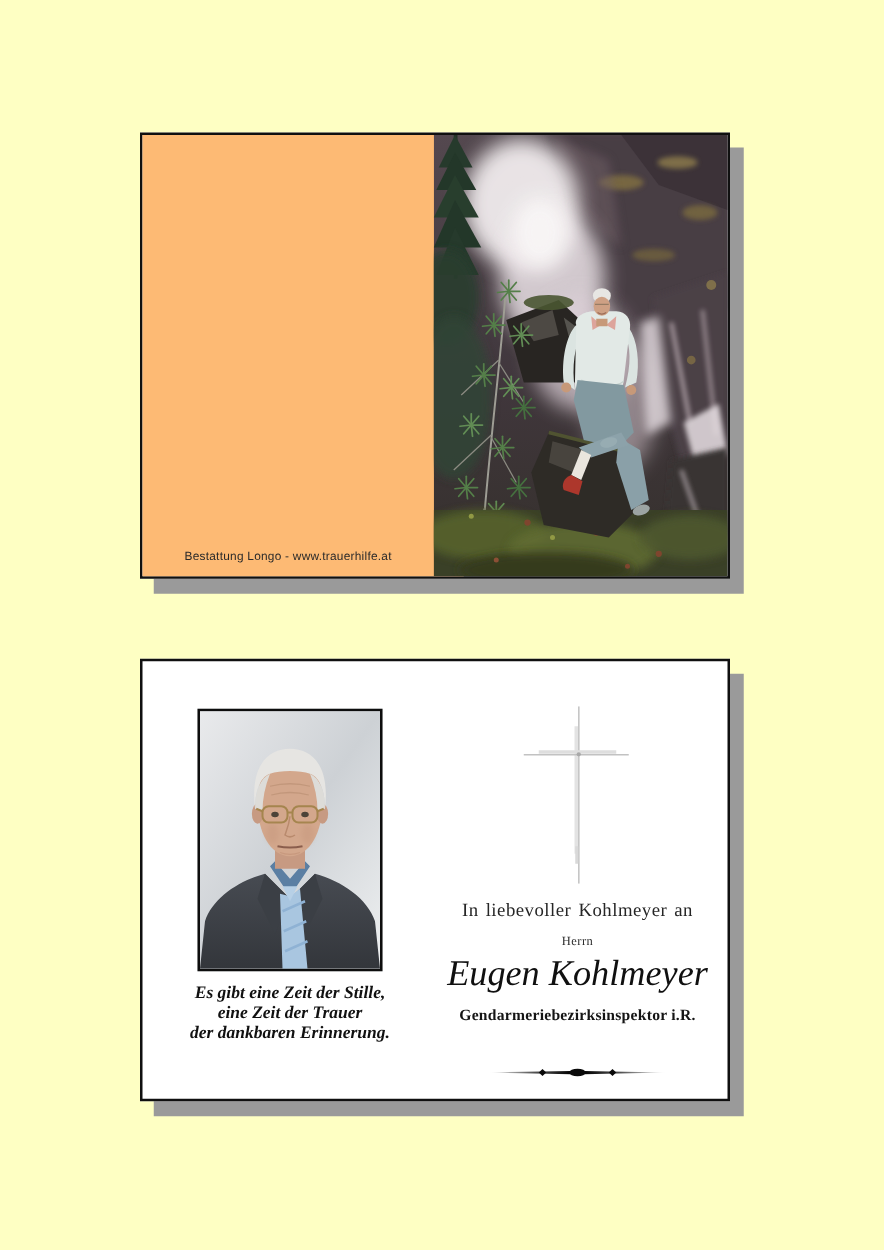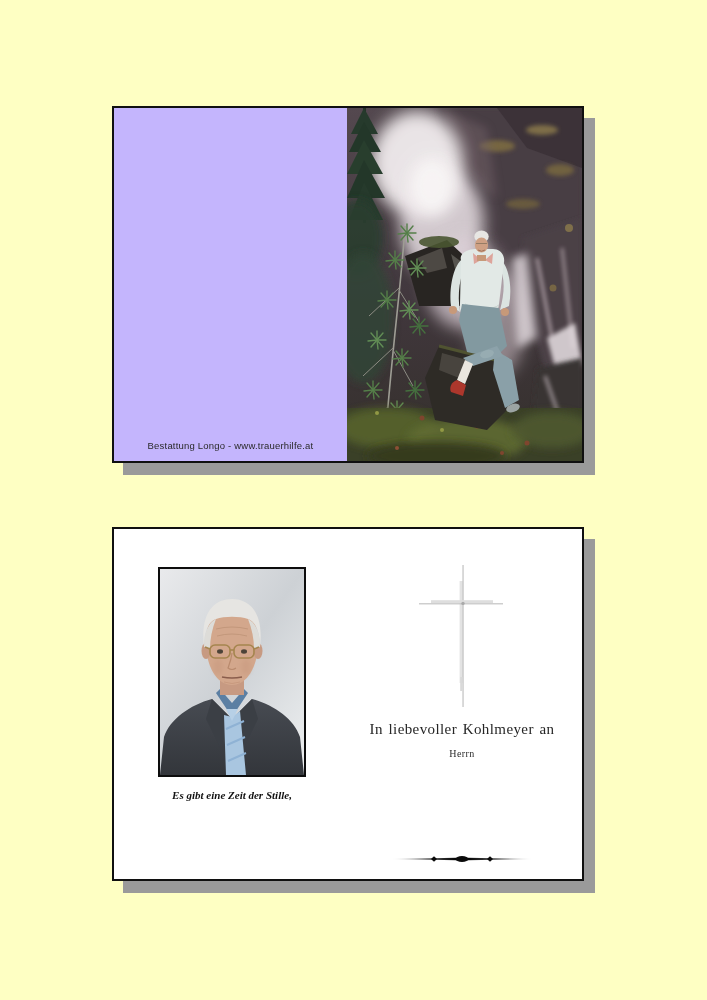--- a/index.html
+++ b/index.html
@@ -5,32 +5,32 @@
   html,body{margin:0;padding:0;}
   body{background:#FEFFC3;font-family:"Liberation Serif",serif;}
   .canvas{position:relative;width:707px;height:1000px;background:#FEFFC3;overflow:hidden;}
 
   .card{position:absolute;left:112px;width:468px;background:#ffffff;
         border:2px solid #101010;box-shadow:11px 12px 0 0 #9A9A9A;}
   .card-top{top:106px;height:353px;}
   .card-bottom{top:527px;height:350px;}
 
   
-  .back-left{position:absolute;left:0;top:0;width:233px;height:100%;background:#c4b5fd;padding-left:24px;}
+  .back-left{position:absolute;left:0;top:0;width:233px;height:100%;background:#fdba74;padding-left:24px;}
   .publisher{position:absolute;left:0;bottom:10px;width:233px;text-align:center;
              font-family:"Liberation Sans",sans-serif;font-size:9.5px;color:#2a2a2a;
              letter-spacing:.2px;}
   .mountain-photo{position:absolute;right:0;top:0;width:235px;height:353px;display:block;}
 
   
   .portrait-frame{position:absolute;left:44px;top:38px;width:144px;height:206px;
                   border:2px solid #0d0d0d;background:#d6d9dc;}
   .portrait-frame svg{display:block;width:144px;height:206px;}
   .poem{position:absolute;left:0;top:258px;width:236px;text-align:center;
-        font-size:11px;font-weight:bold;font-style:italic;color:#111;line-height:16px;}
+        font-size:14px;font-weight:bold;font-style:italic;color:#111;line-height:16px;}
   .right-col{position:absolute;left:238px;top:0;width:220px;height:100%;}
   .cross-wrap{position:absolute;left:0;top:36px;width:220px;text-align:center;}
   .cross-wrap svg{display:inline-block;}
   .memorial-intro{position:absolute;top:192px;width:100%;text-align:center;
                   font-size:15px;color:#262626;letter-spacing:.4px;word-spacing:1.5px;}
   .salutation{position:absolute;top:219px;width:100%;text-align:center;
               font-size:10px;color:#2c2c2c;letter-spacing:.4px;}
   .deceased-name{position:absolute;top:234px;width:100%;text-align:center;
                  font-size:29px;font-style:italic;color:#101010;}
   .profession{position:absolute;top:276px;width:100%;text-align:center;
@@ -264,40 +264,44 @@
         <path d="M72,84 C71,92 69,96 68,99 Q72,102 76,99" stroke="#b98a6d" stroke-width="1.2" fill="none"></path>
         <path d="M62,108 Q72,110 82,108" stroke="#8a5d4c" stroke-width="1.6" fill="none"></path>
         <path d="M64,113 Q72,116 80,113" stroke="#c08f74" stroke-width="1" fill="none" opacity="0.6"></path>
         <ellipse cx="58" cy="98" rx="5" ry="8" fill="#c08f74" opacity="0.3" filter="url(#pb2)"></ellipse>
         <ellipse cx="86" cy="98" rx="5" ry="8" fill="#c08f74" opacity="0.3" filter="url(#pb2)"></ellipse>
       </svg>
     </div>
 
     <div class="poem">
       <div>Es gibt eine Zeit der Stille,</div>
+      <div>eine Zeit der Trauer</div>
+      <div>der dankbaren Erinnerung.</div>
     </div>
 
     <div class="right-col">
 
       <div class="cross-wrap">
         <svg width="110" height="142" viewBox="0 0 110 142">
           <rect x="52.6" y="16" width="3.6" height="102" fill="#e3e3e3"></rect>
           <rect x="55.4" y="0" width="1.3" height="142" fill="#c6c6c6"></rect>
           <rect x="24" y="35.2" width="62" height="2.8" fill="#dedede"></rect>
           <rect x="12" y="38.2" width="84" height="1.2" fill="#c2c2c2"></rect>
           <circle cx="56" cy="38.4" r="1.7" fill="#a9a9a9"></circle>
           <rect x="53.2" y="112" width="2.4" height="14" fill="#d9d9d9"></rect>
         </svg>
       </div>
 
       <div class="memorial-intro">In liebevoller Kohlmeyer an</div>
 
       <div class="salutation">Herrn</div>
 
-
+      <div class="deceased-name">Eugen Kohlmeyer</div>
+
+      <div class="profession">Gendarmeriebezirksinspektor i.R.</div>
 
 
       <div class="divider-wrap">
         <svg width="150" height="12" viewBox="0 0 150 12">
           <defs>
             <linearGradient id="fadeL" x1="0" y1="0" x2="1" y2="0">
               <stop offset="0" stop-color="#000000" stop-opacity="0"></stop>
               <stop offset="0.55" stop-color="#1a1a1a" stop-opacity="0.75"></stop>
               <stop offset="1" stop-color="#000000"></stop>
             </linearGradient>

